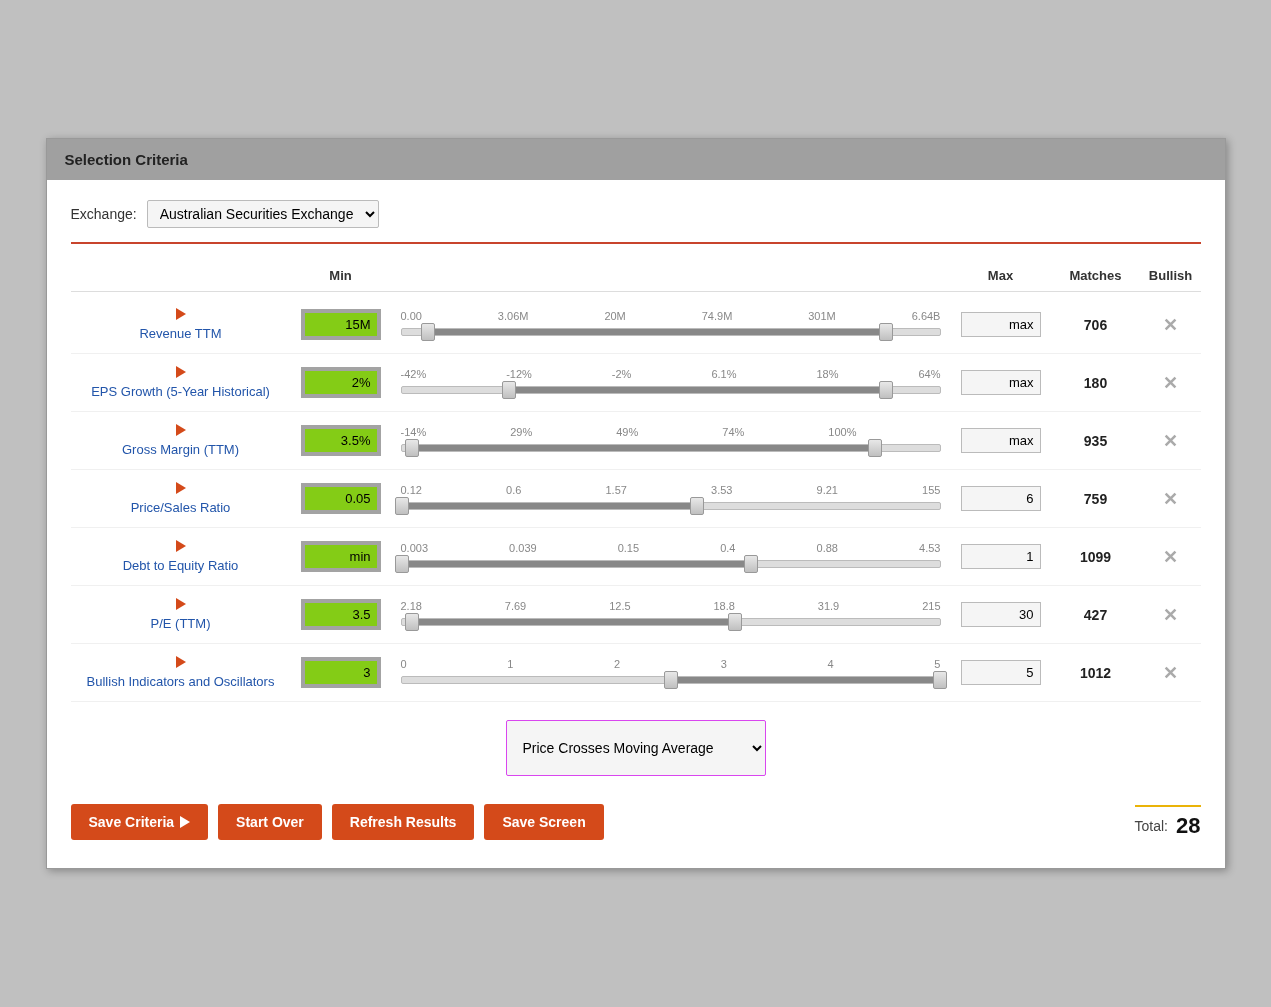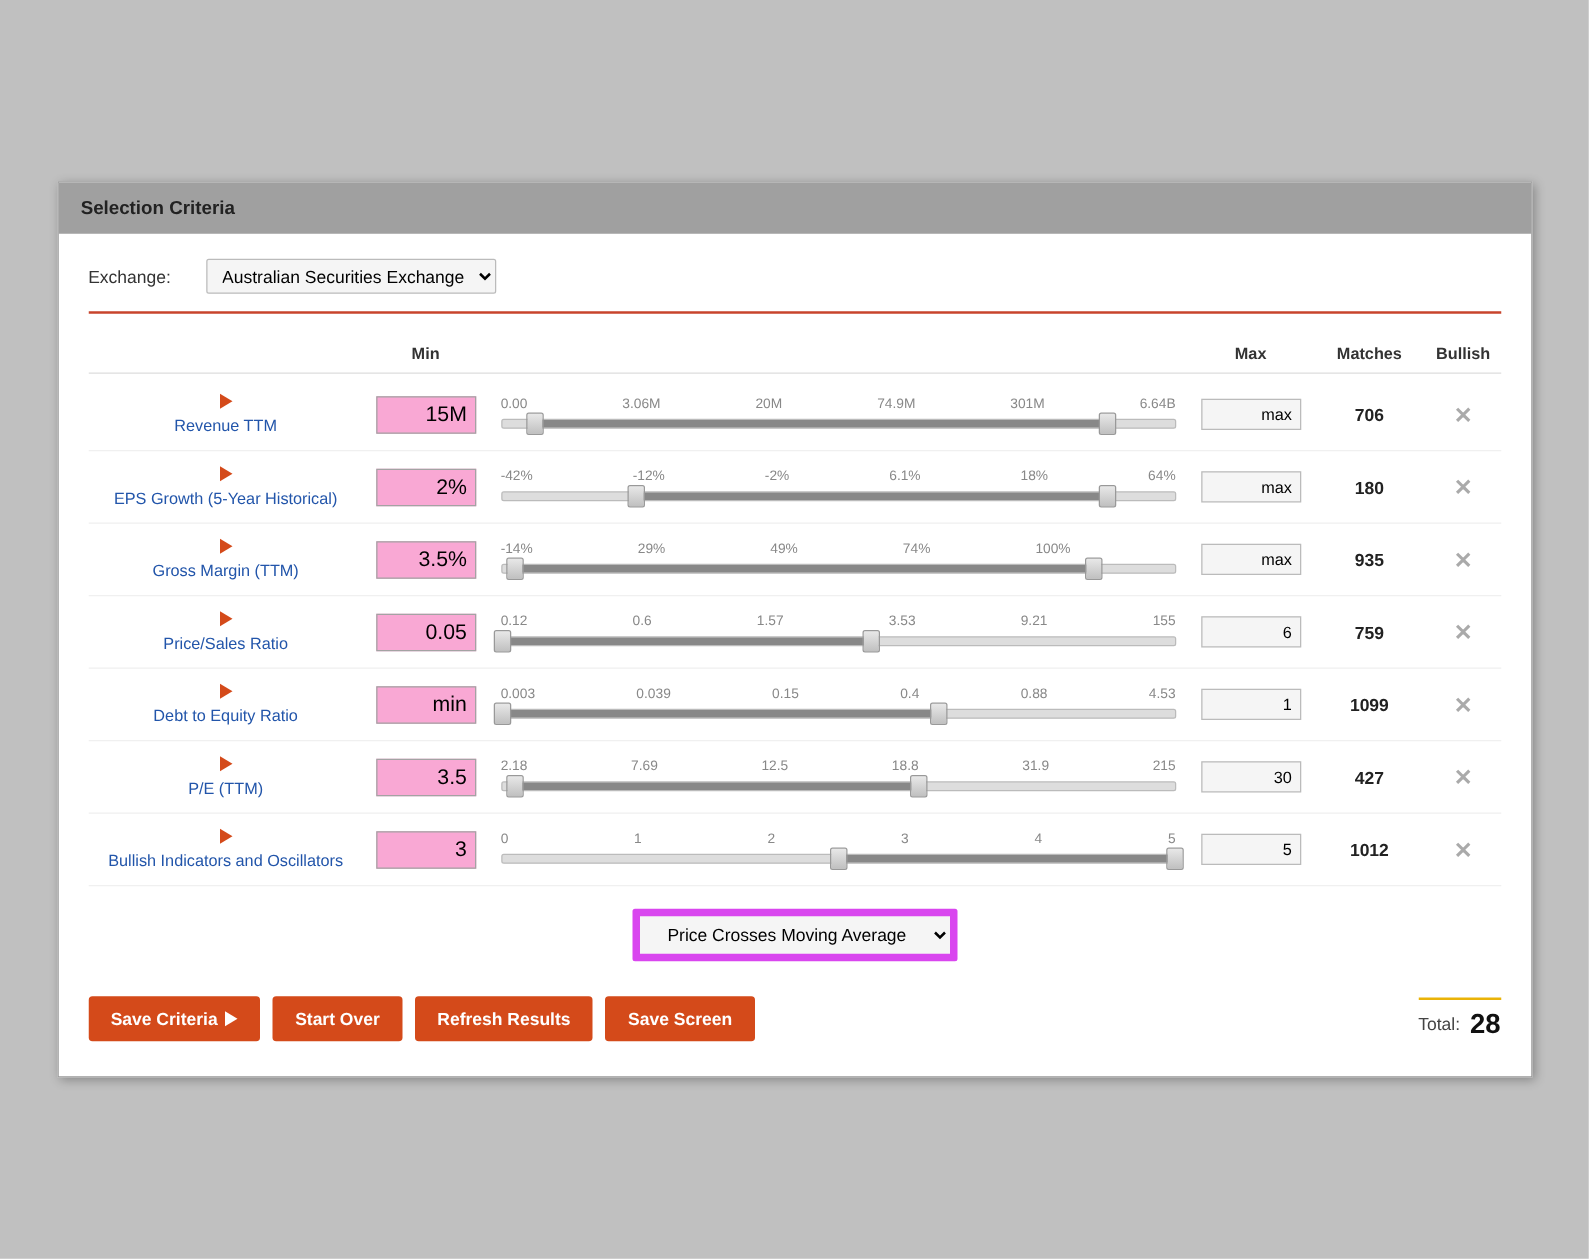--- a/index.html
+++ b/index.html
@@ -31,21 +31,21 @@
     }
     .exchange-row {
       display: flex;
       align-items: center;
       margin-bottom: 18px;
       padding-bottom: 14px;
       border-bottom: 2px solid #c8442c;
     }
     .exchange-label {
       font-size: 14px;
-      margin-right: 28px;
+      margin-right: 10px;
       color: #333;
     }
     .exchange-select {
       font-size: 14px;
       padding: 4px 8px;
       border: 1px solid #bbb;
       background: #f5f5f5;
       border-radius: 2px;
       min-width: 220px;
     }
@@ -90,23 +90,23 @@
       border-top: 6px solid transparent;
       border-bottom: 6px solid transparent;
       border-left: 10px solid #d44a1a;
       display: inline-block;
       flex-shrink: 0;
     }
     .min-input {
       width: 80px;
       text-align: right;
       padding: 4px 6px;
-      border: 1px solid #a3a3a3;
-      background: #f9a8d4;
-      font-size: 17px;
+      border: 4px solid #a3a3a3;
+      background: #84cc16;
+      font-size: 13px;
       margin: 0 auto;
       display: block;
     }
     .slider-container {
       padding: 0 10px;
     }
     .slider-labels {
       display: flex;
       justify-content: space-between;
       font-size: 11px;
@@ -172,26 +172,25 @@
       line-height: 1;
     }
 
     .dropdown-row {
       display: flex;
       justify-content: center;
       margin: 18px 0 12px 0;
     }
     .criteria-dropdown {
       font-size: 14px;
-      padding: 6px 12px;
-      border: 6px solid #d946ef;
+      padding: 18px 12px;
+      border: 1px solid #d946ef;
       background: #f5f5f5;
       border-radius: 2px;
       min-width: 260px;
-      text-align: center;
     }
 
     .footer {
       display: flex;
       align-items: center;
       justify-content: space-between;
       padding: 16px 0 8px 0;
     }
     .footer-buttons {
       display: flex;

